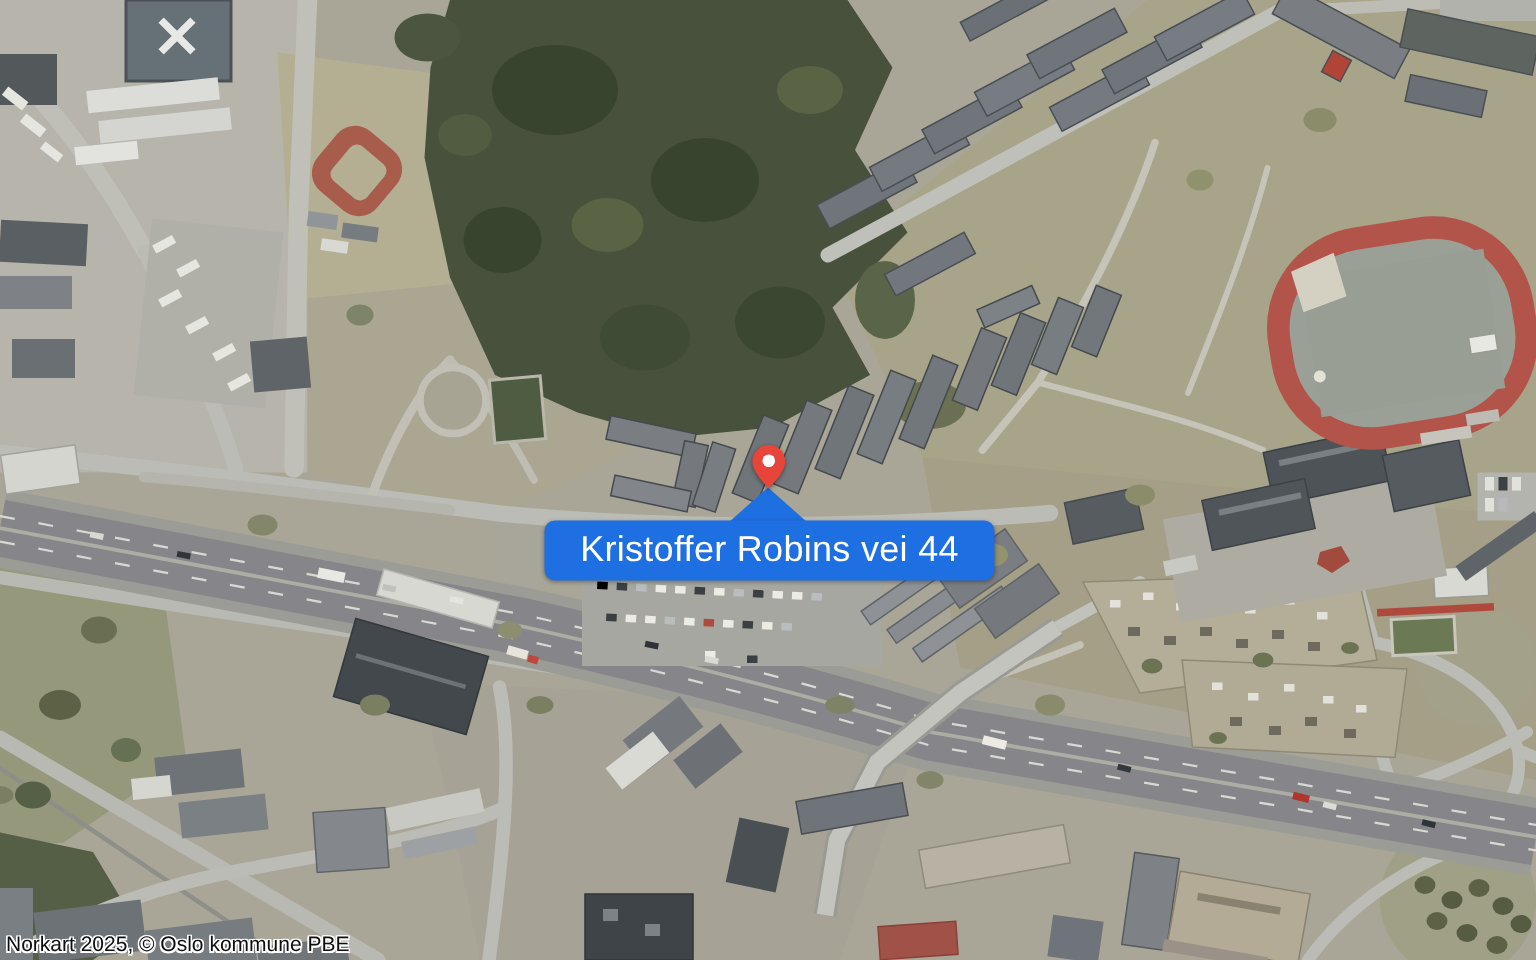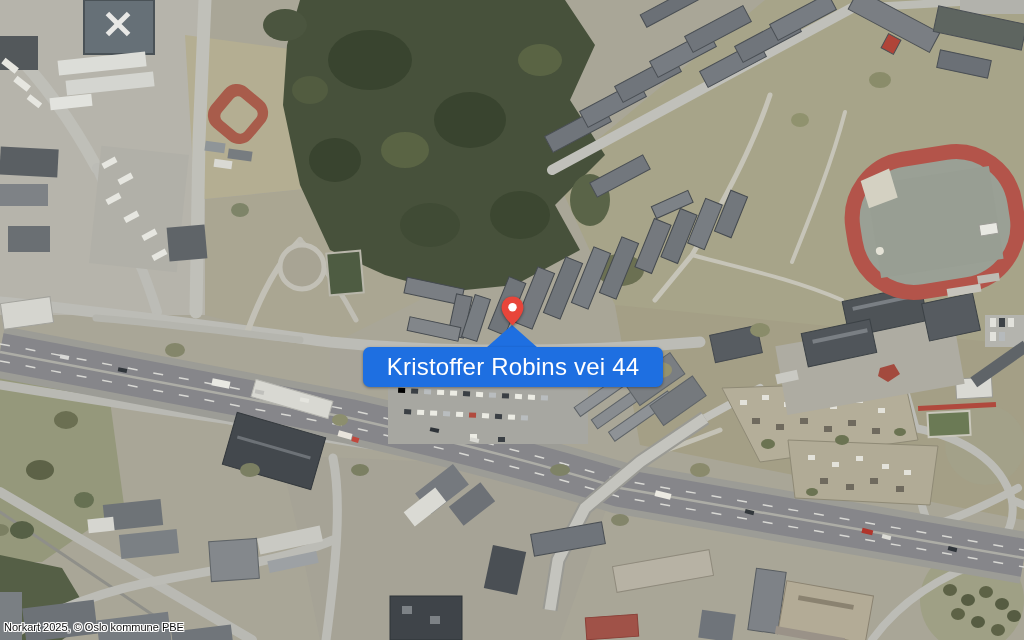--- a/index.html
+++ b/index.html
@@ -9,21 +9,21 @@
   .callout{position:absolute;left:363px;top:347px;width:300px;height:40px;
            border-radius:7px;display:flex;align-items:center;justify-content:center;
            color:#fff;font-size:24px;letter-spacing:.2px;
            box-shadow:0 1px 3px rgba(0,0,0,.35);z-index:30;cursor:pointer;}
   .callout-arrow{position:absolute;left:486px;top:325px;width:0;height:0;z-index:29;
            border-left:26px solid transparent;border-right:26px solid transparent;
            border-bottom:23px solid #1e6fe1;}
   .pin{position:absolute;left:501px;top:296px;width:23px;height:30px;z-index:31;
        filter:drop-shadow(0 1px 1.5px rgba(0,0,0,.45));cursor:pointer;}
   .attribution{position:absolute;left:4px;top:621px;z-index:32;
-       font-size:11px;color:#0e0e0e;white-space:nowrap;
+       font-size:14px;color:#0e0e0e;white-space:nowrap;
        text-shadow:-1px 0 0 #fff,1px 0 0 #fff,0 -1px 0 #fff,0 1px 0 #fff,
                    -1px -1px 0 #fff,1px 1px 0 #fff,-1px 1px 0 #fff,1px -1px 0 #fff;}
 </style>
 </head>
 <body>
 
 <div class="stage">
 
 <svg class="scene" viewBox="0 0 1024 640">
 

